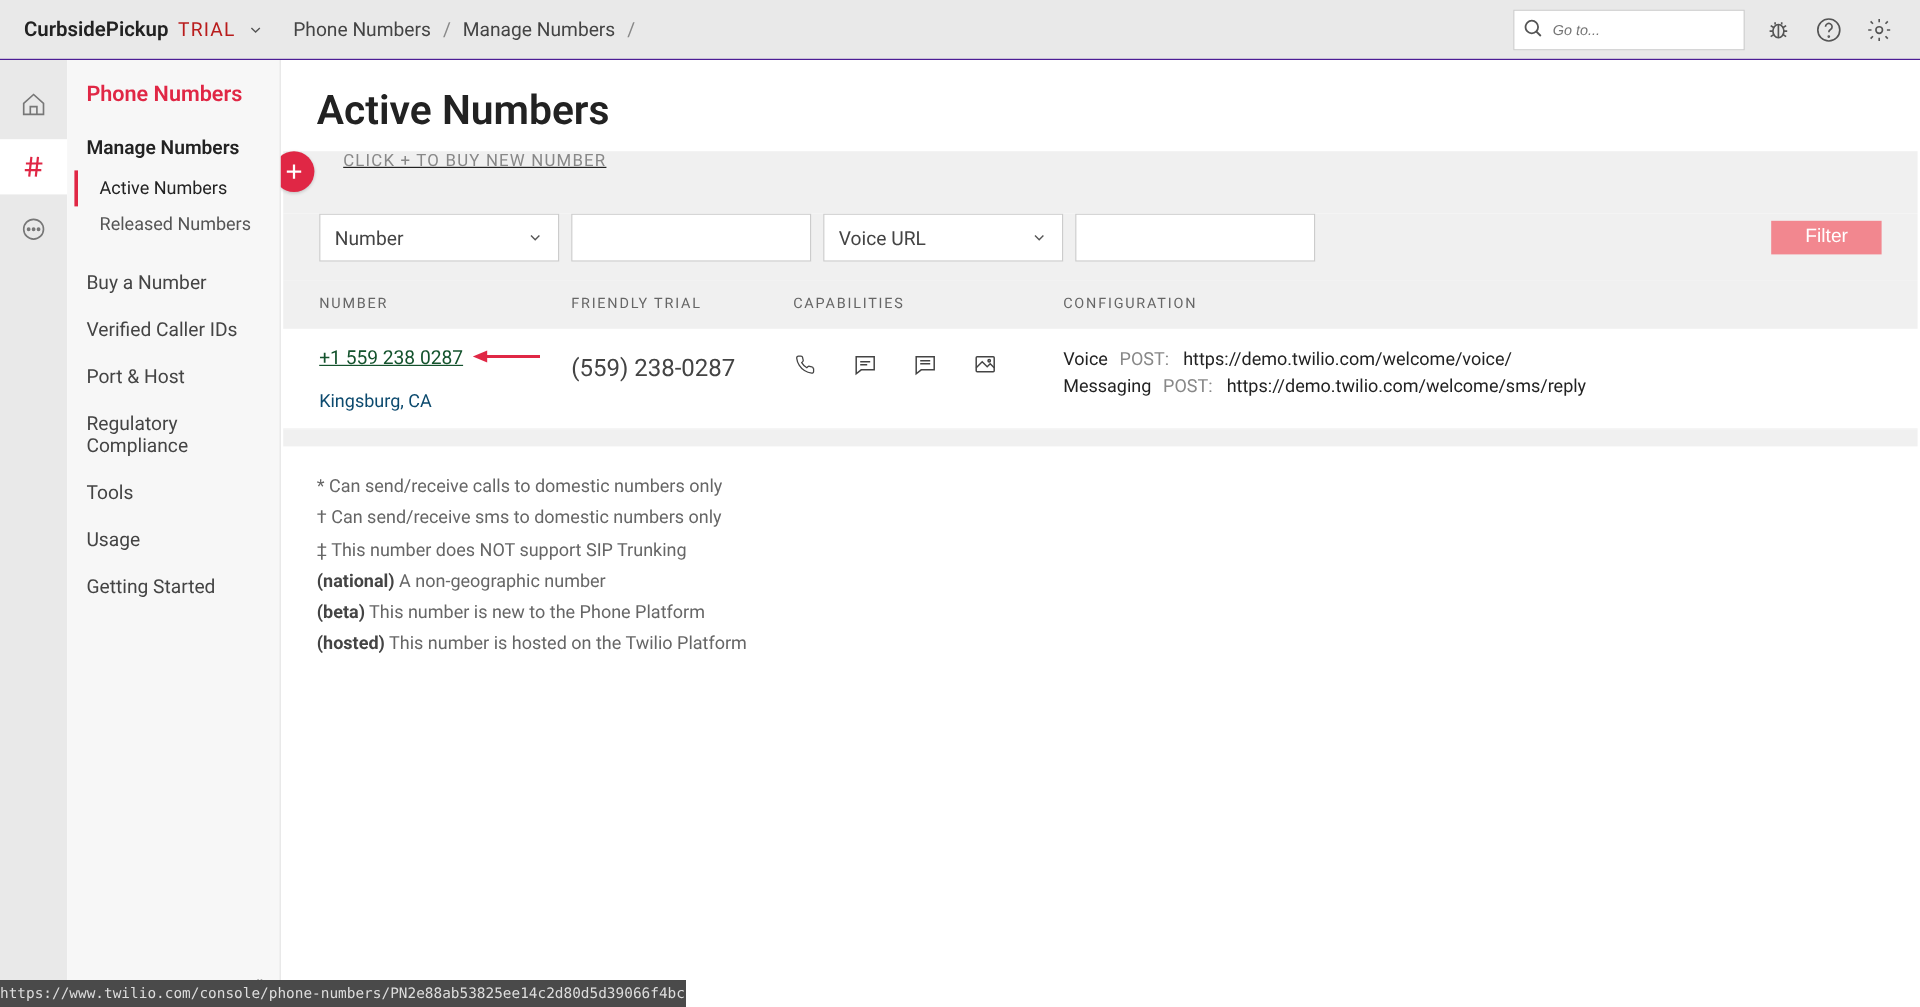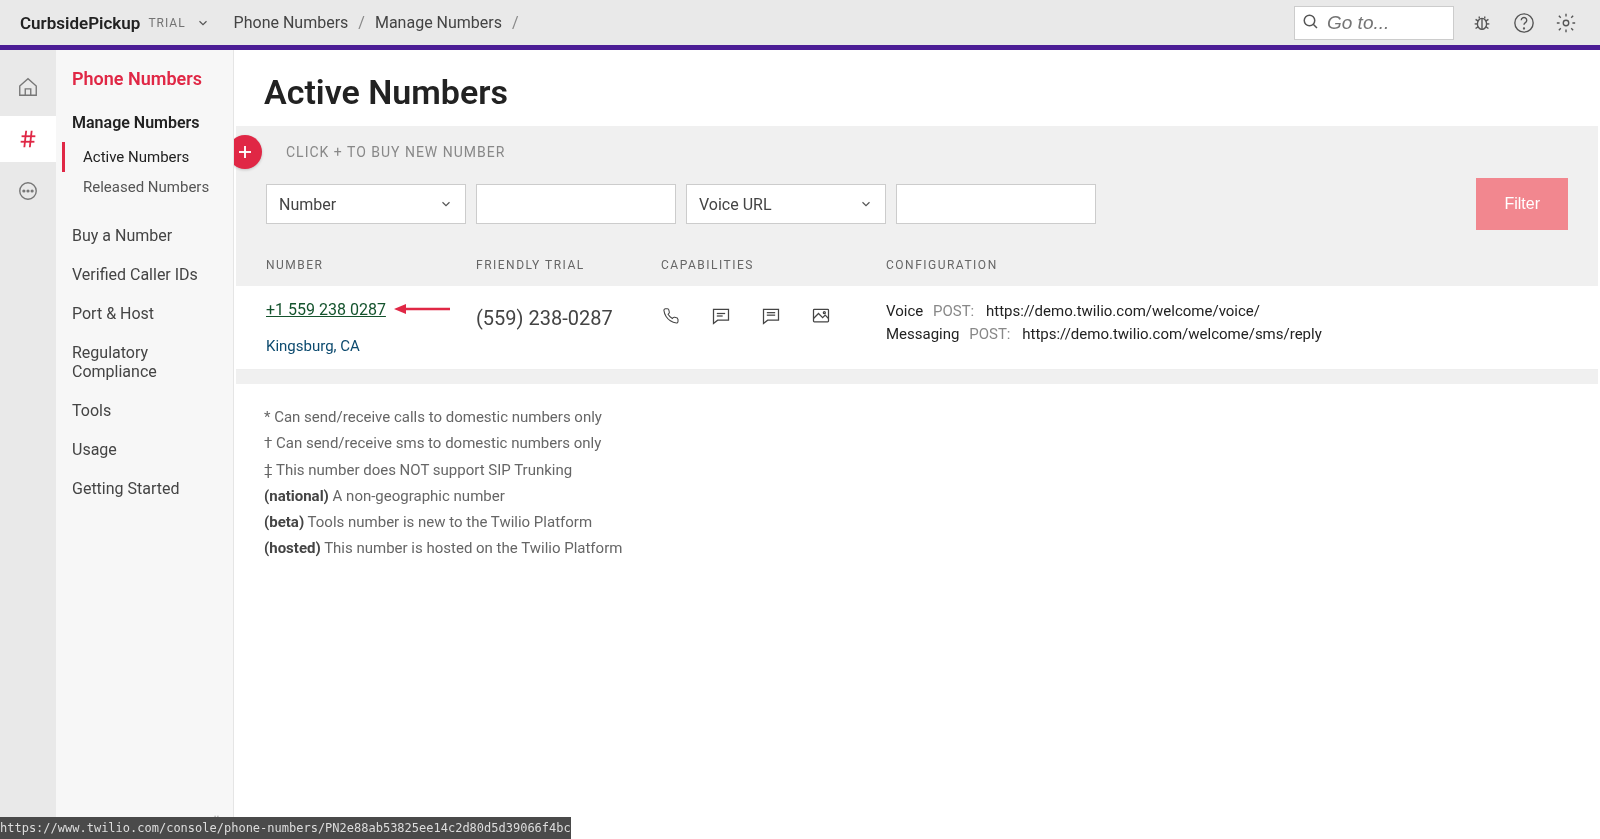--- a/index.html
+++ b/index.html
@@ -1,29 +1,29 @@
 <!DOCTYPE html>
 <html><head>
   <meta charset="utf-8">
   <style>
     * { margin: 0; padding: 0; box-sizing: border-box; }
     body { font-family: -apple-system, BlinkMacSystemFont, "Segoe UI", Roboto, sans-serif; font-size: 15px; color: #222; background: #fff; }
     
     
-    .top-header { height: 50px; background: #e9e9e9; display: flex; align-items: center; padding: 0 20px; border-bottom: 5px solid #4c1d95; }
+    .top-header { height: 50px; background: #e9e9e9; display: flex; align-items: center; padding: 0 20px; border-bottom: 1px solid #4c1d95; }
     .project-name { font-weight: 600; font-size: 17px; color: #222; }
-    .trial-badge { font-size: 12px; color: #737373; margin-left: 8px; letter-spacing: 1px; }
+    .trial-badge { font-size: 16px; color: #b91c1c; margin-left: 8px; letter-spacing: 1px; }
     .chevron-down { margin-left: 10px; color: #555; display: inline-flex; }
     .breadcrumb { margin-left: 20px; color: #444; font-size: 16px; display: flex; align-items: center; }
     .breadcrumb span { margin: 0 4px; }
     .breadcrumb .sep { color: #888; margin: 0 6px; }
     .header-right { margin-left: auto; display: flex; align-items: center; gap: 14px; }
     .upgrade-btn { background: #0263e0; color: #fff; border: none; padding: 8px 18px; font-size: 16px; font-weight: 600; border-radius: 2px; cursor: pointer; }
     .search-box { position: relative; }
-    .search-box input { height: 34px; width: 160px; padding: 0 10px 0 32px; border: 1px solid #ccc; font-size: 19px; font-style: italic; color: #999; background: #fff; }
+    .search-box input { height: 34px; width: 193px; padding: 0 10px 0 32px; border: 1px solid #ccc; font-size: 12px; font-style: italic; color: #999; background: #fff; }
     .search-box .search-ico { position: absolute; left: 8px; top: 7px; }
     .header-icon { cursor: pointer; color: #555; display: flex; align-items: center; justify-content: center; width: 28px; height: 28px; }
     
     
     .layout { display: flex; height: calc(100vh - 50px); overflow: hidden; }
     
     
     .icon-rail { width: 56px; background: #e9e9e9; display: flex; flex-direction: column; align-items: center; padding-top: 14px; gap: 6px; }
     .rail-item { width: 56px; height: 46px; display: flex; align-items: center; justify-content: center; cursor: pointer; color: #777; }
     .rail-item.active { background: #fff; color: #e02745; }
@@ -35,29 +35,29 @@
     .sidebar-sub { padding: 6px 16px 6px 18px; font-size: 15px; color: #555; cursor: pointer; border-left: 3px solid transparent; margin-left: 6px; }
     .sidebar-sub.active { color: #222; border-left: 3px solid #e02745; font-weight: 400; }
     .sidebar-link { padding: 10px 16px; font-size: 16px; color: #444; cursor: pointer; }
     .sidebar-spacer { height: 14px; }
     .sidebar-collapse { position: absolute; bottom: 10px; right: 10px; color: #aaa; font-size: 14px; }
     
     
     .main { flex: 1; overflow: auto; background: #fff; }
     .page-title { font-size: 34px; font-weight: 600; padding: 22px 30px 14px; }
     
-    .add-bar { background: #f0f0f0; height: 52px; display: flex; align-items: center; padding-left: 10px; position: relative; margin: 0 2px; }
+    .add-bar { background: #f0f0f0; height: 52px; display: flex; padding-left: 10px; position: relative; margin: 0 2px; text-decoration: underline; }
     .add-btn { width: 34px; height: 34px; background: #e02745; border-radius: 50%; color: #fff; display: flex; align-items: center; justify-content: center; font-size: 24px; font-weight: 300; cursor: pointer; margin-right: 16px; position: relative; left: -18px; box-shadow: 0 1px 3px rgba(0,0,0,0.2); }
     .add-text { color: #888; font-size: 14px; letter-spacing: 1px; margin-left: -10px; }
     
     .filter-row { background: #f0f0f0; padding: 0 30px 16px; display: flex; align-items: center; gap: 10px; margin: 0 2px; }
     .select-box { height: 40px; background: #fff; border: 1px solid #ccc; padding: 0 12px; display: flex; align-items: center; justify-content: space-between; min-width: 200px; cursor: pointer; font-size: 16px; color: #444; }
     .select-box.wide { min-width: 200px; }
     .text-input { height: 40px; background: #fff; border: 1px solid #ccc; min-width: 200px; padding: 0 10px; }
-    .filter-btn { margin-left: auto; background: #f2878f; color: #fff; border: none; height: 52px; padding: 0 28px; font-size: 16px; cursor: pointer; }
+    .filter-btn { margin-left: auto; background: #f2878f; color: #fff; border: none; height: 28px; padding: 0 28px; font-size: 16px; cursor: pointer; }
     
     .table-header { background: #f0f0f0; display: flex; padding: 12px 30px 14px; font-size: 12px; letter-spacing: 1.5px; color: #666; margin: 0 2px; }
     .col-number { width: 210px; }
     .col-friendly { width: 185px; }
     .col-caps { width: 225px; }
     .col-config { flex: 1; }
     
     .table-row { display: flex; padding: 14px 30px; border-bottom: 1px solid #eee; align-items: flex-start; margin: 0 2px; }
     .table-row .col-number { position: relative; }
     .phone-link { color: #14532d; text-decoration: underline; font-size: 16px; cursor: pointer; }
@@ -259,19 +259,19 @@
       </div>
     </div>
 
     <div class="table-spacer"></div>
 
     <div class="footnotes">
       <div>* Can send/receive calls to domestic numbers only</div>
       <div>† Can send/receive sms to domestic numbers only</div>
       <div>‡ This number does NOT support SIP Trunking</div>
       <div><strong>(national)</strong><span> A non-geographic number</span></div>
-      <div><strong>(beta)</strong><span> Tools number is new to the Twilio Platform</span></div>
+      <div><strong>(beta)</strong><span> This number is new to the Phone Platform</span></div>
       <div><strong>(hosted)</strong><span> This number is hosted on the Twilio Platform</span></div>
     </div>
   </div>
 </div>
 
 <div class="status-bar">https://www.twilio.com/console/phone-numbers/PN2e88ab53825ee14c2d80d5d39066f4bc</div>
 
 </body></html>

